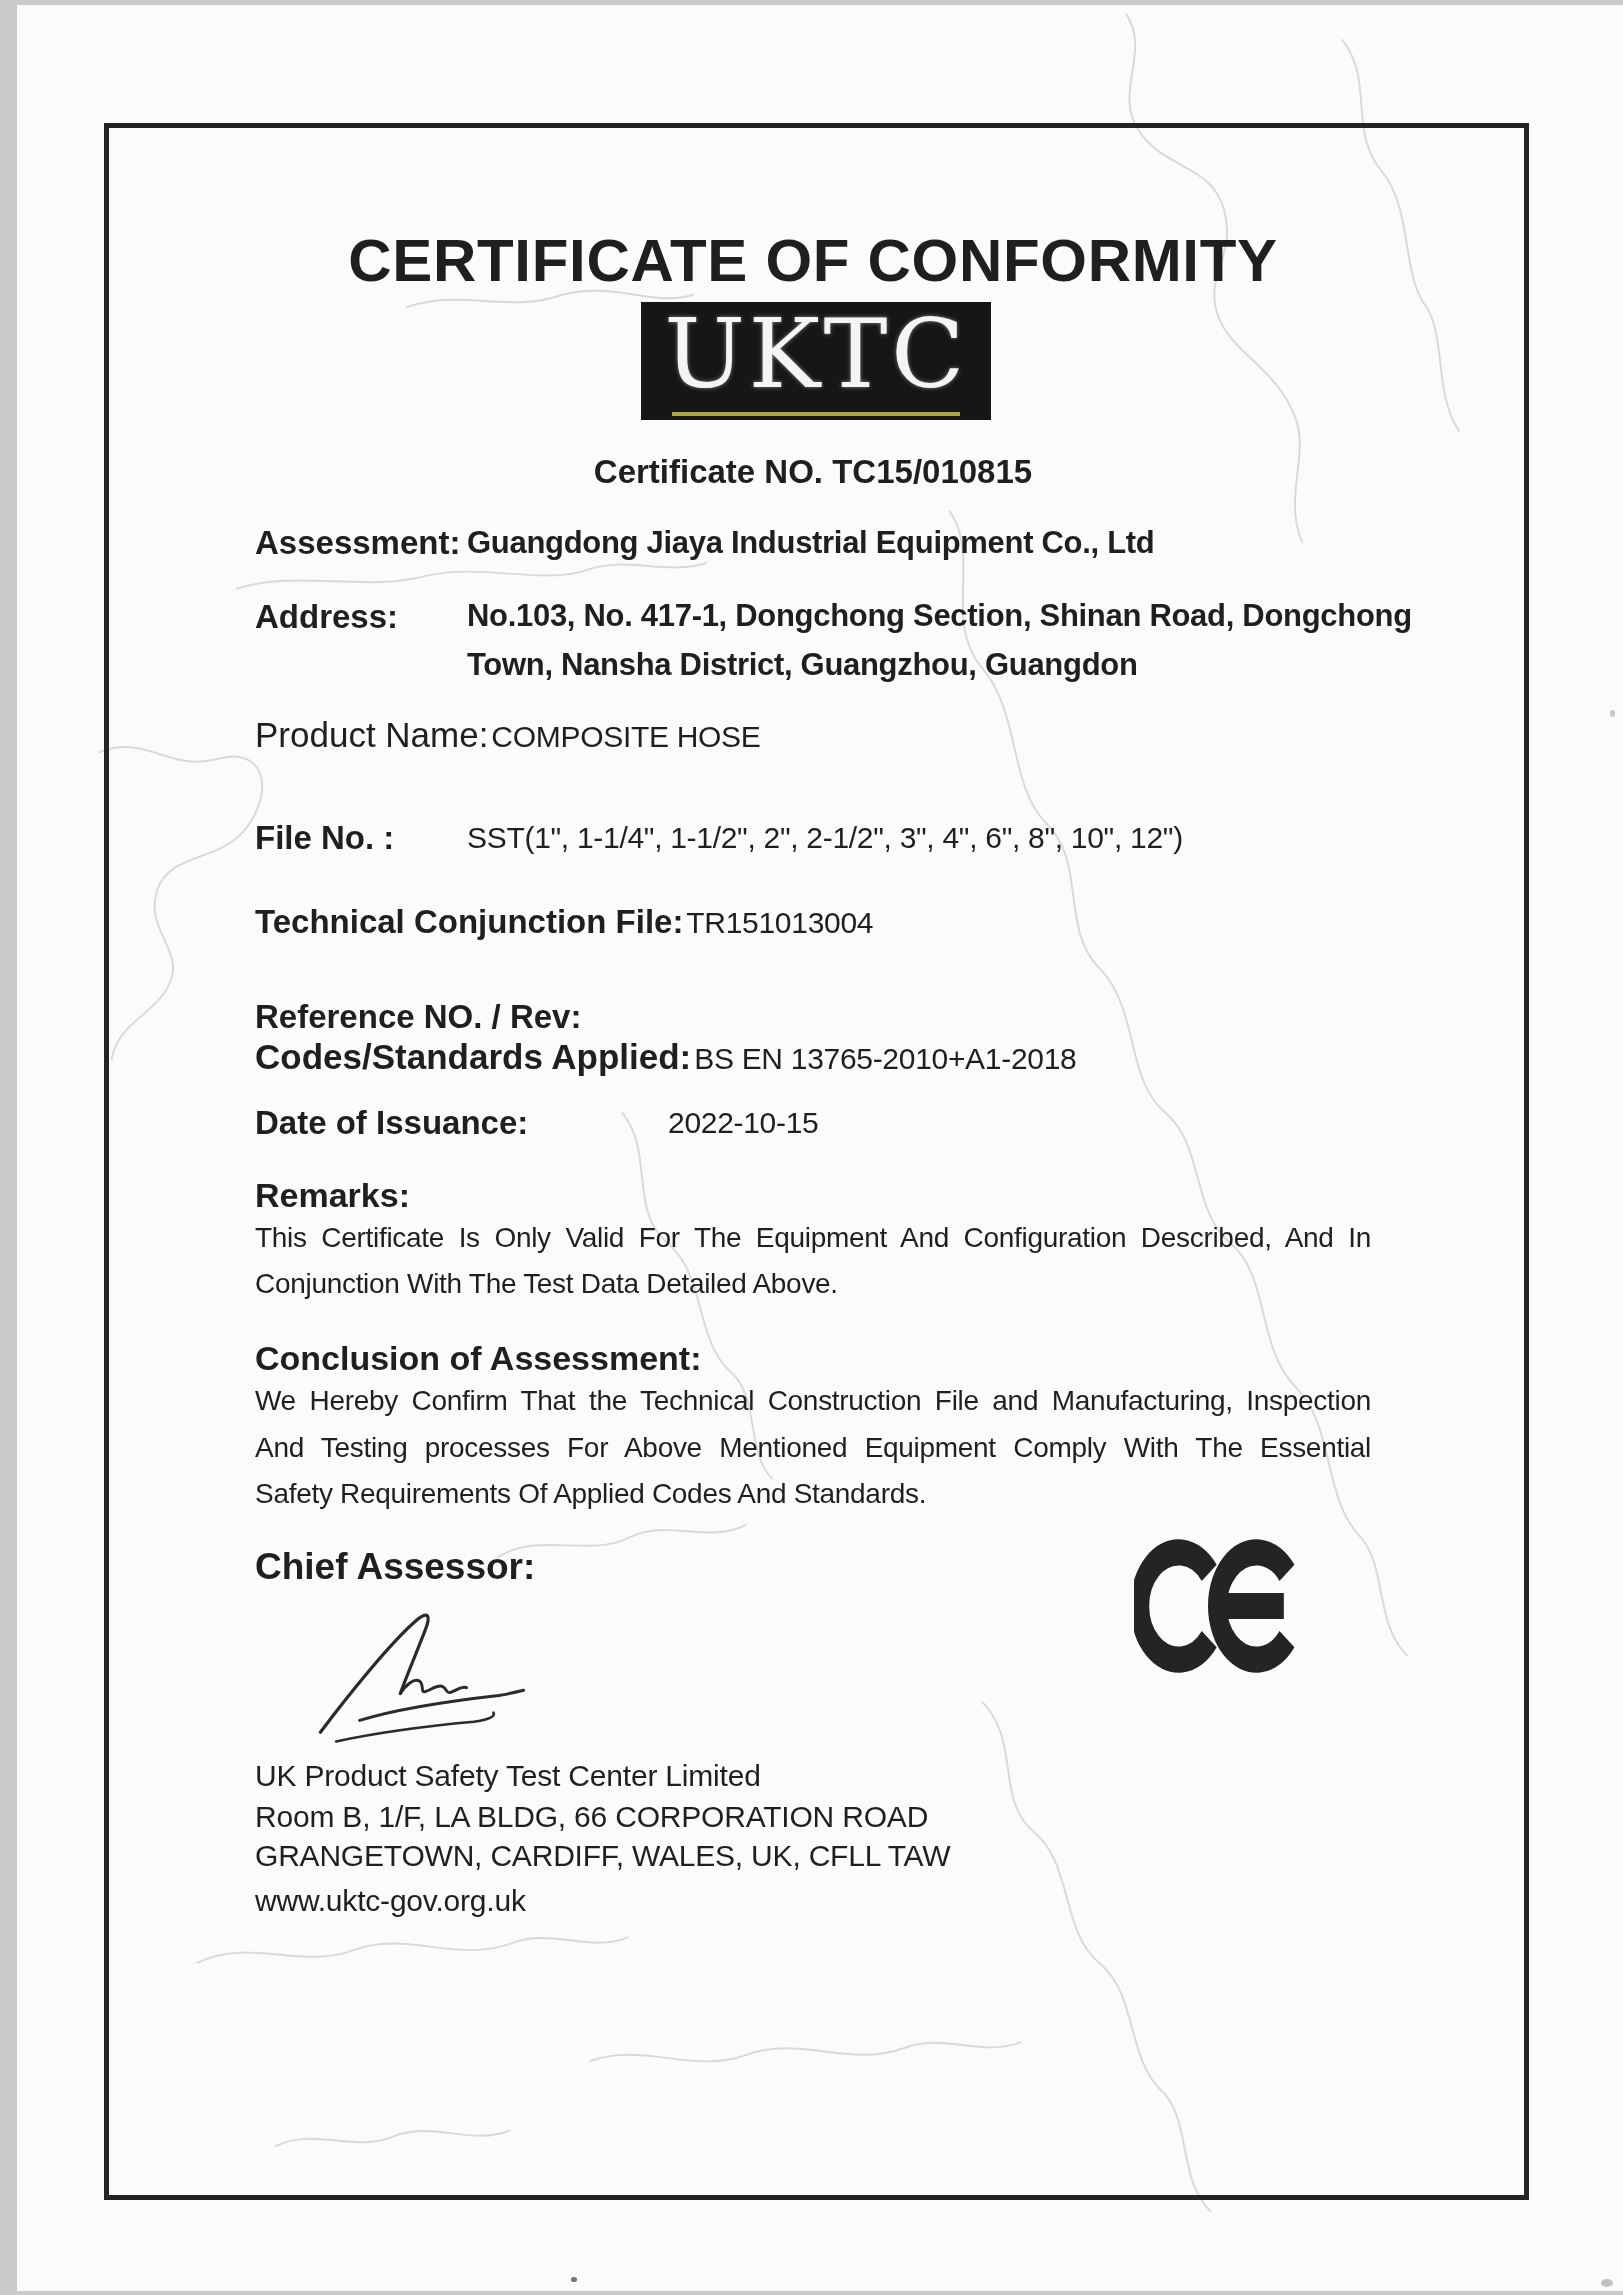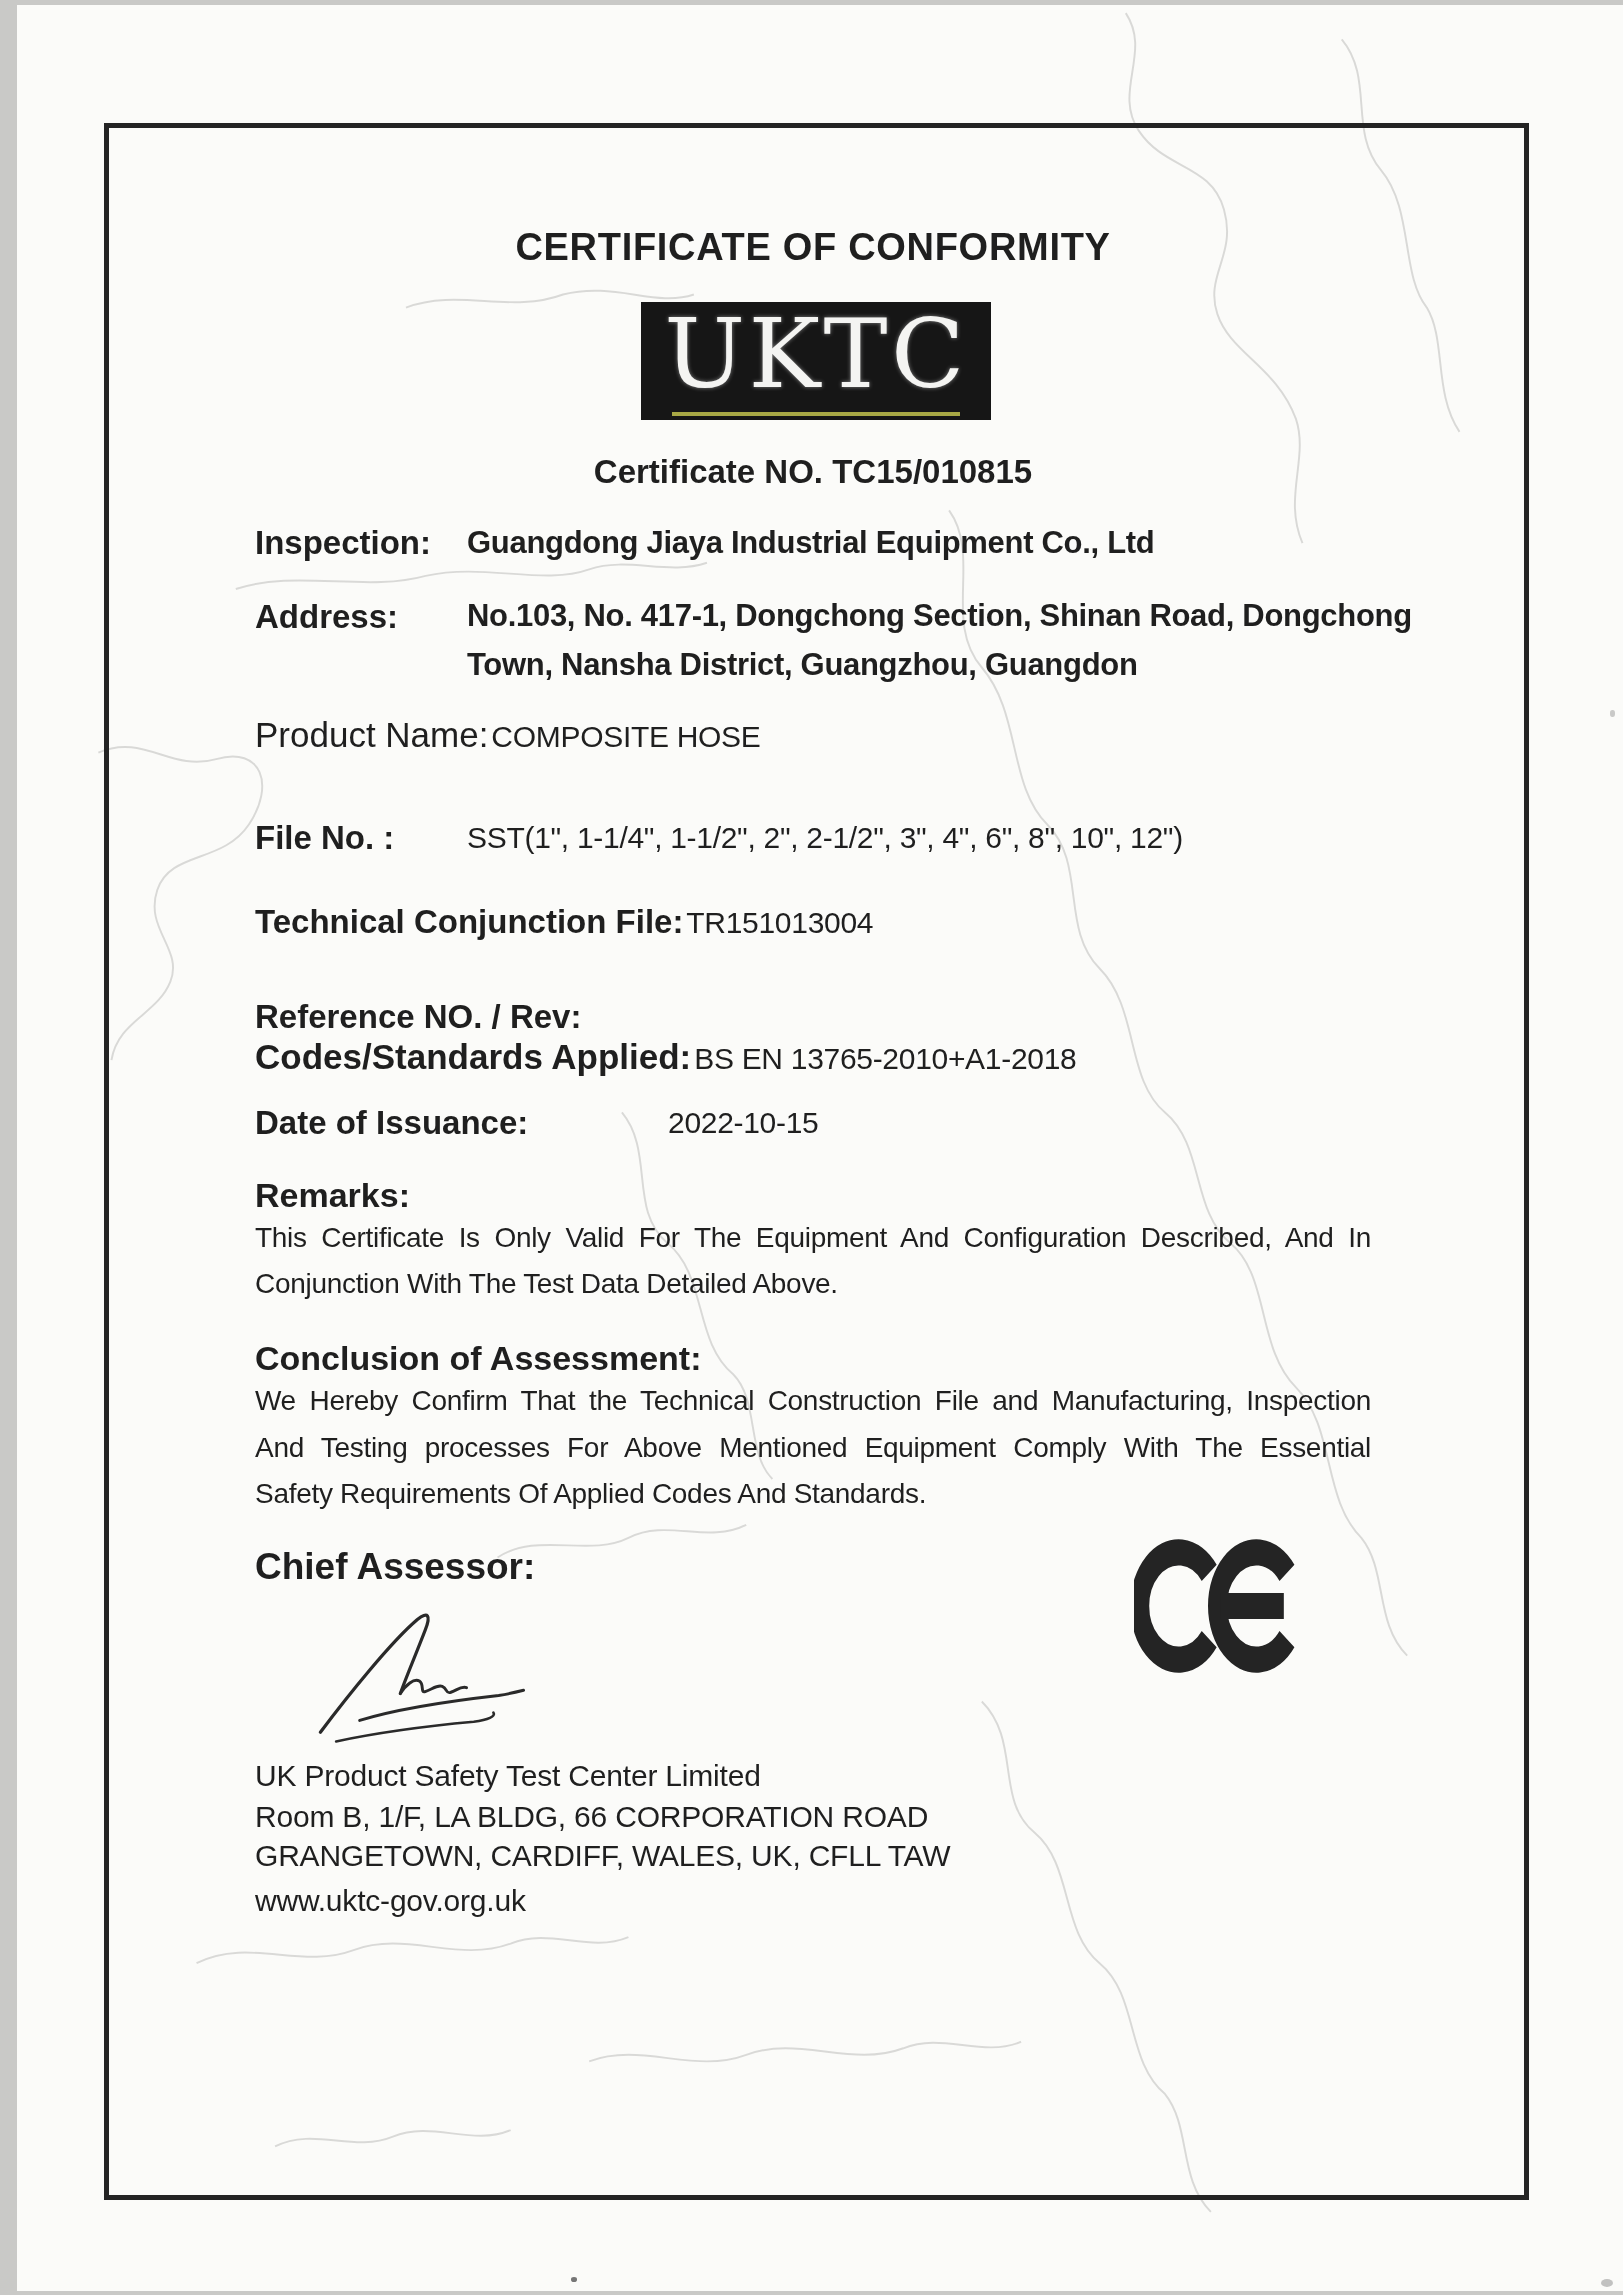--- a/index.html
+++ b/index.html
@@ -1,21 +1,21 @@
 <!DOCTYPE html>
 <html style="font-size:10.5px"><head>
 <meta charset="utf-8">
 <style>
   html,body{margin:0;padding:0;}
   body{background:#b9b9b7;font-family:"Liberation Sans", sans-serif;}
   .page{position:relative;width:1624px;height:2295px;background:#c9c9c7;overflow:hidden;color:#1f1f1f;}
   .paper{position:absolute;left:17px;top:5.2px;width:1607px;height:2286px;background:#fbfbf9;}
   .watermark{position:absolute;left:0;top:0;width:1624px;height:2295px;pointer-events:none;}
   .frame{position:absolute;left:104px;top:123px;width:1415px;height:2067px;border:5.2px solid #242424;background:transparent;}
-  .title{position:absolute;left:255px;top:226px;width:1116px;text-align:center;font-size:38px;font-weight:700;letter-spacing:0.7px;white-space:nowrap;}
+  .title{position:absolute;left:255px;top:226px;width:1116px;text-align:center;font-size:60px;font-weight:700;letter-spacing:0.7px;white-space:nowrap;}
   .logo{position:absolute;left:641px;top:302px;width:350px;height:118px;background:#161616;display:flex;flex-direction:column;align-items:center;justify-content:center;}
   .logo-text{font-family:"DejaVu Serif","Liberation Serif",serif;color:#f4f4f2;font-size:96px;line-height:1;letter-spacing:3.3px;text-shadow:0 0 4.6px rgba(255,255,255,.45);}
   .logo-underline{width:288px;height:3.9px;background:#a8a845;margin-top:9.2px;}
   .certno{position:absolute;left:255px;top:453px;width:1116px;text-align:center;font-size:33px;font-weight:700;white-space:nowrap;}
   .lbl{position:absolute;font-size:33px;font-weight:700;white-space:nowrap;}
   .val{position:absolute;font-size:30px;font-weight:400;white-space:nowrap;letter-spacing:-0.3px;}
   .val-b{font-weight:700;font-size:31px;}
   .inline-row{position:absolute;white-space:nowrap;}
   .inline-row .l{font-size:33px;font-weight:700;}
   .inline-row .l-big{font-size:35px;font-weight:700;}
@@ -54,21 +54,21 @@
 
   <div class="title">CERTIFICATE OF CONFORMITY</div>
 
   <div class="logo">
     <div class="logo-text">UKTC</div>
     <div class="logo-underline"></div>
   </div>
 
   <div class="certno">Certificate NO. TC15/010815</div>
 
-  <div class="lbl" style="left:255px;top:524px;">Inspection:</div>
+  <div class="lbl" style="left:255px;top:524px;">Assessment:</div>
   <div class="val val-b" style="left:467px;top:525px;">Guangdong Jiaya Industrial Equipment Co., Ltd</div>
 
   <div class="lbl" style="left:255px;top:598px;">Address:</div>
   <div class="val val-b" style="left:467px;top:598px;">No.103, No. 417-1, Dongchong Section, Shinan Road, Dongchong</div>
   <div class="val val-b" style="left:467px;top:647px;">Town, Nansha District, Guangzhou, Guangdon</div>
 
   <div class="inline-row" style="left:255px;top:715px;">
     <span class="l-big" style="font-size:35px;font-weight:400;">Product Name:</span>
     <span class="v">COMPOSITE HOSE</span>
   </div>

